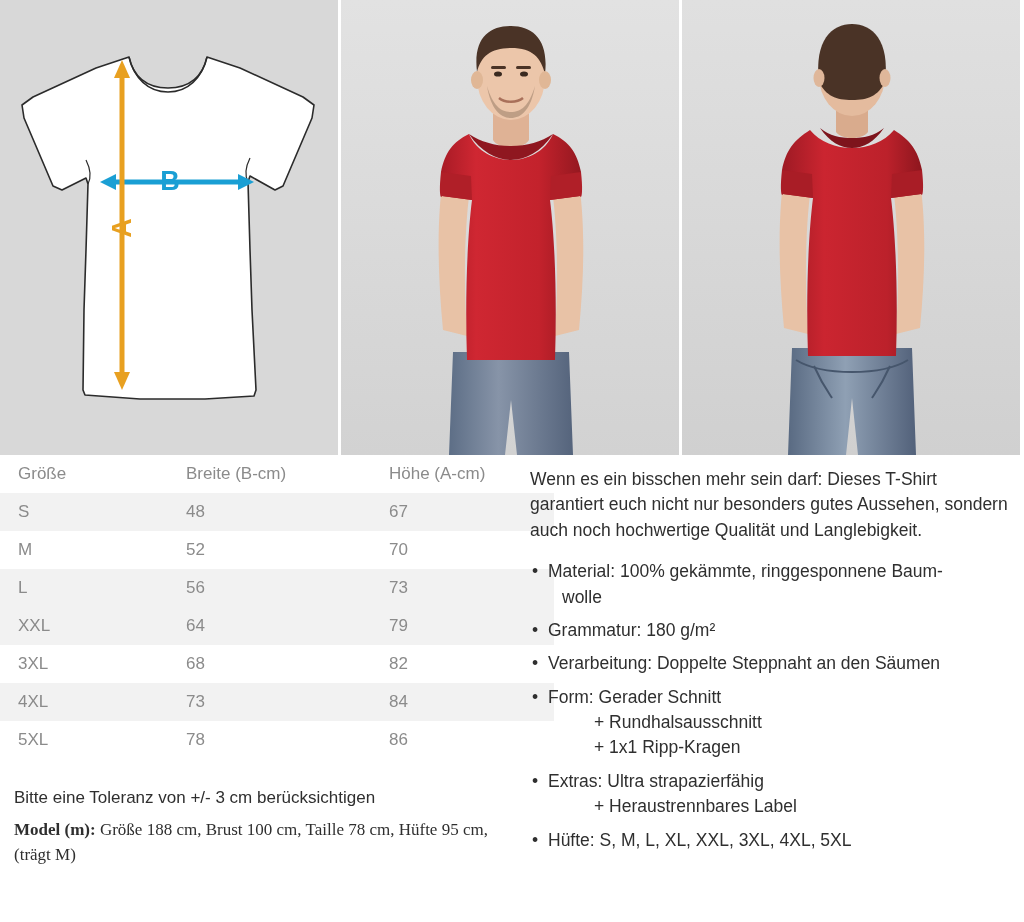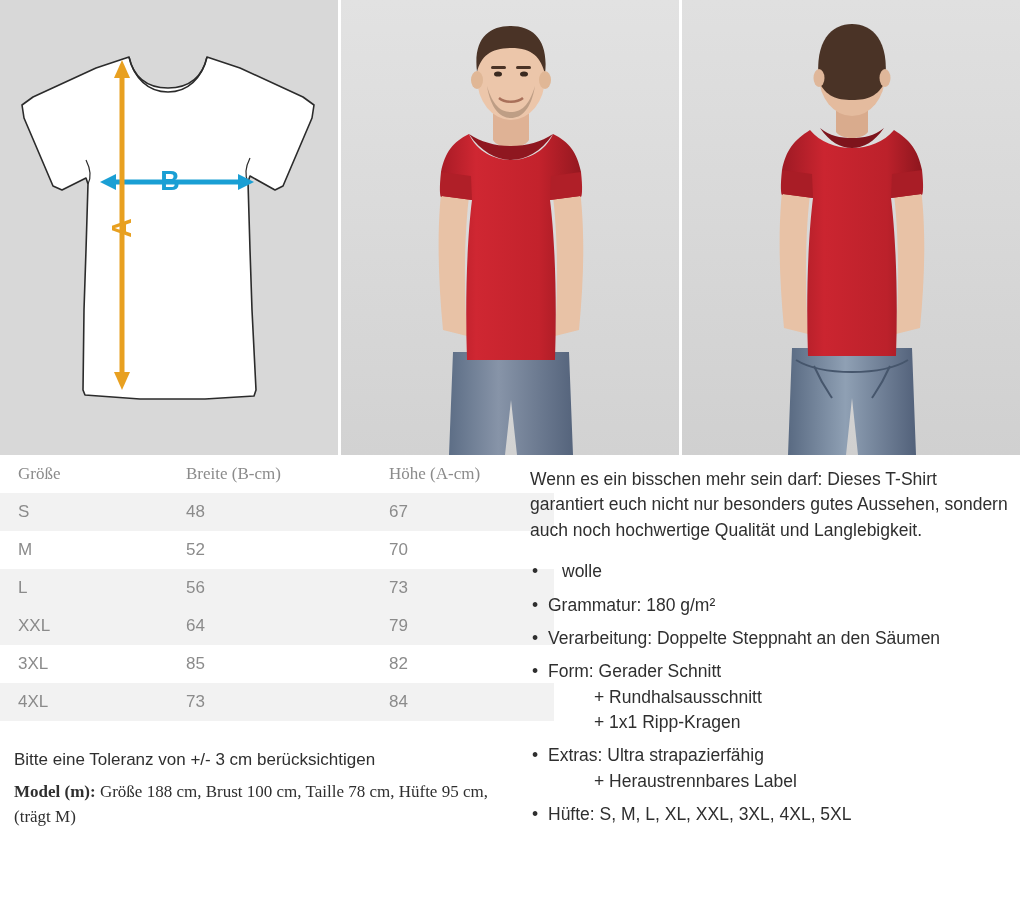--- a/index.html
+++ b/index.html
@@ -79,21 +79,21 @@
     color: #8b8b8b;
     font-weight: normal;
     padding: 9px 0 9px 18px;
     height: 18px;
   }
   table.size-table th:nth-child(1), table.size-table td:nth-child(1) { width: 150px; }
   table.size-table th:nth-child(2), table.size-table td:nth-child(2) { width: 185px; }
   table.size-table th:nth-child(3), table.size-table td:nth-child(3) { width: 165px; }
   table.size-table tr.row-odd { background: #f2f2f2; }
   table.size-table tr.row-even { background: #ffffff; }
-  table.size-table thead tr { background: #ffffff; font-family: Liberation Serif, serif; }
+  table.size-table thead tr { background: #ffffff; }
 
   .tolerance {
     font-size: 17px;
     color: #2f2f2f;
     margin: 29px 0 0 14px;
   }
   .model-line {
     font-size: 17px;
     color: #2f2f2f;
     margin: 10px 0 0 14px;
@@ -312,44 +312,50 @@
             <td>56</td>
             <td>73</td>
           </tr>
           <tr class="row-odd">
             <td>XXL</td>
             <td>64</td>
             <td>79</td>
           </tr>
           <tr class="row-even">
             <td>3XL</td>
-            <td>85</td>
+            <td>68</td>
             <td>82</td>
           </tr>
           <tr class="row-odd">
             <td>4XL</td>
             <td>73</td>
             <td>84</td>
           </tr>
+          <tr class="row-even">
+            <td>5XL</td>
+            <td>78</td>
+            <td>86</td>
+          </tr>
         </tbody>
       </table>
 
       <div class="tolerance">Bitte eine Toleranz von +/- 3 cm berücksichtigen</div>
 
       <div class="model-line">
         <b>Model (m):</b><span> Größe 188 cm, Brust 100 cm, Taille 78 cm, Hüfte 95 cm, (trägt M)</span>
       </div>
     </div>
 
     <div class="right-col">
       <p class="desc-intro">Wenn es ein bisschen mehr sein darf: Dieses T-Shirt garantiert euch nicht nur besonders gutes Aussehen, sondern auch noch hochwertige Qualität und Langlebigkeit.</p>
 
       <ul class="features">
         <li>
           <span class="bullet">•</span>
+          <span>Material: 100% gekämmte, ringgesponnene Baum-</span>
           <span class="cont">wolle</span>
         </li>
         <li>
           <span class="bullet">•</span>
           <span>Grammatur: 180 g/m²</span>
         </li>
         <li>
           <span class="bullet">•</span>
           <span>Verarbeitung: Doppelte Steppnaht an den Säumen</span>
         </li>

